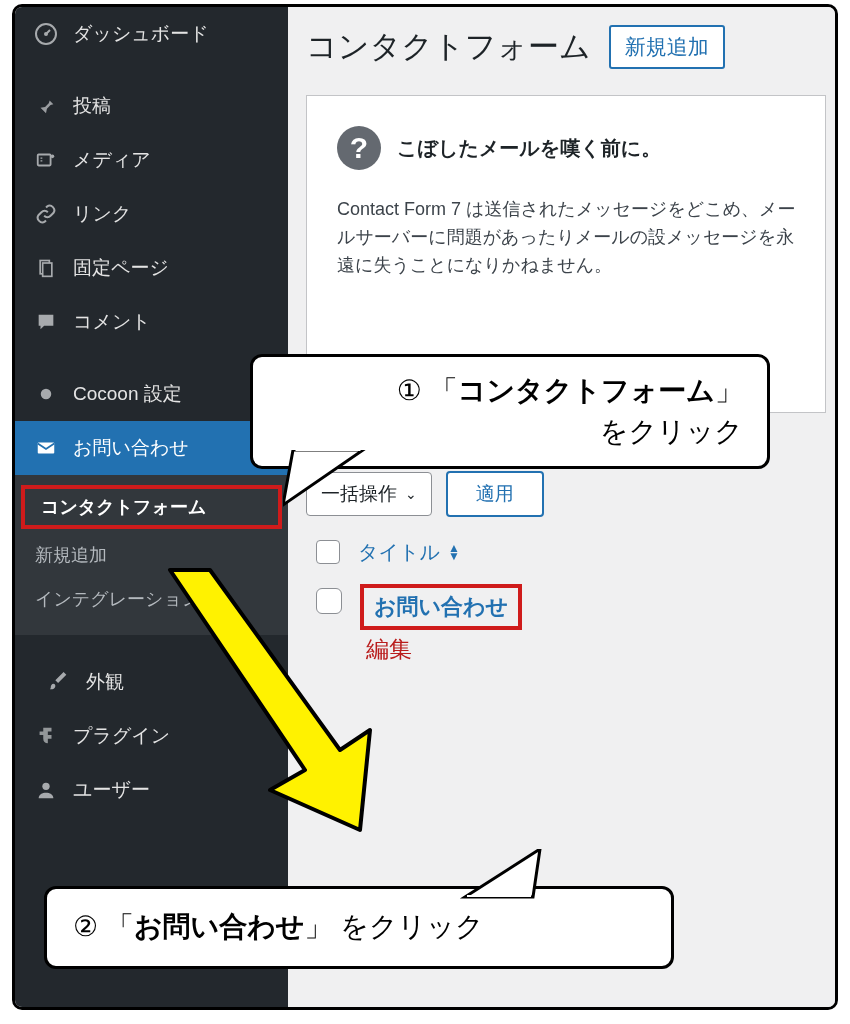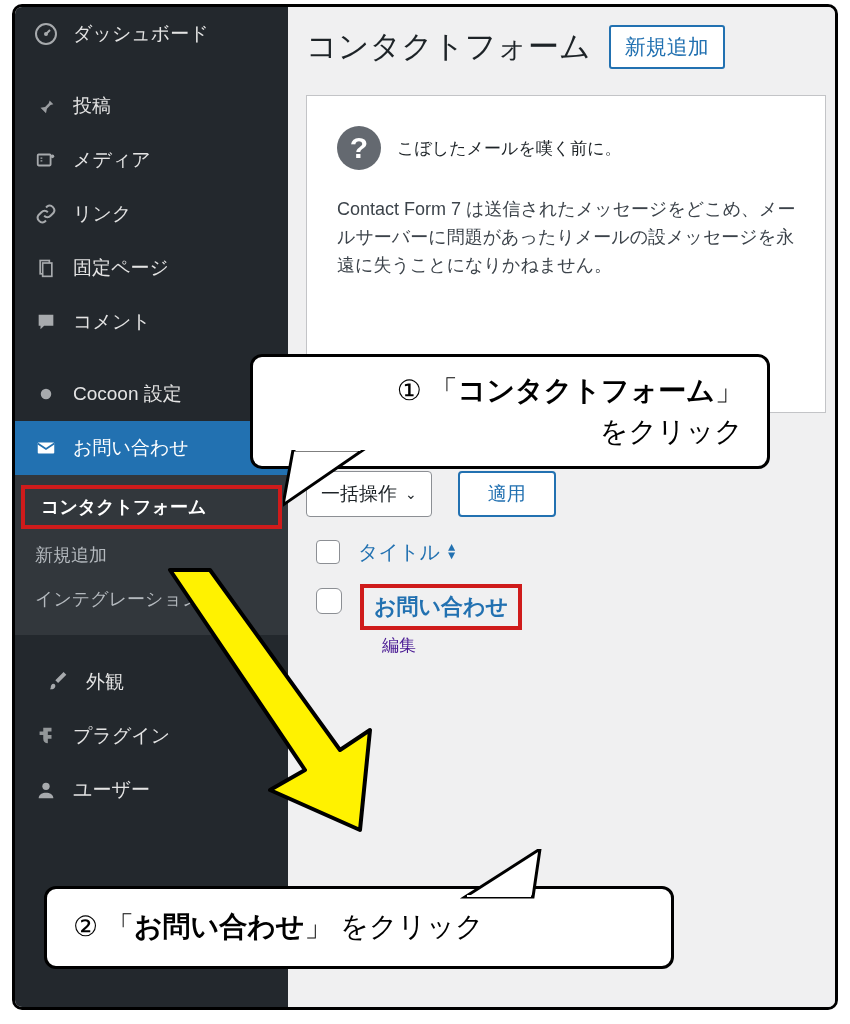--- a/index.html
+++ b/index.html
@@ -111,39 +111,39 @@
   }
   .notice-head {
     display:flex; align-items:center; gap:16px;
   }
   .qmark {
     width:44px; height:44px; border-radius:50%;
     background:#646970; color:#fff;
     display:flex; align-items:center; justify-content:center;
     font-size:30px; font-weight:700;
   }
-  .notice-title { font-size:17px; font-weight:400; }
+  .notice-title { font-size:20px; font-weight:700; }
   .notice-body { margin-top:26px; font-size:18px; color:#3c434a; line-height:1.55; }
   .notice-body2 { margin-top:86px; font-size:18px; color:#3c434a; }
   
-  .bulk-row { margin-top: 58px; display:flex; gap:26px; }
+  .bulk-row { margin-top: 58px; display:flex; gap:14px; align-items:center; }
   .bulk-select {
     border:1px solid #8c8f94; background:#fff;
     padding: 8px 14px; font-size:19px; border-radius:4px;
     display:flex; align-items:center; gap:8px;
     cursor:pointer;
   }
   .apply-btn {
     border: 2px solid #2271b1;
     color:#2271b1; background:#fff;
     padding: 8px 28px; font-size:19px; border-radius:4px;
     cursor:pointer;
   }
   
-  .table-head { margin-top:22px; display:flex; align-items:center; gap:18px; padding-left:10px;font-family:Liberation Mono, monospace; }
+  .table-head { margin-top:22px; display:flex; align-items:center; gap:18px; padding-left:10px; }
   .table-head .cb {
     width:24px; height:24px; border:1px solid #8c8f94; border-radius:4px; background:#fff;
   }
   .col-title {
     color:#2271b1; font-size:20px;
     display:flex; align-items:center; gap:8px;
     cursor:pointer;
   }
   .sort-arrows {
     display:flex; flex-direction:column; line-height:8px; font-size:12px; color:#2271b1;
@@ -152,21 +152,21 @@
   .row1 .cb {
     width:26px; height:26px; border:1.5px solid #8c8f94; border-radius:6px; background:#fff; margin-top:4px;
   }
   .row-link-wrap { display:flex; flex-direction:column; gap:4px; align-items:flex-start; }
   .row-link {
     border: 4px solid #cf1b1b;
     padding: 4px 10px 4px 10px;
     color:#2271b1; font-size:22px; font-weight:700;
     cursor:pointer;
   }
-  .row-edit { color:#4c1d95; font-size:17px; margin-left:22px; }
+  .row-edit { color:#b91c1c; font-size:23px; margin-left:6px; }
 
   
   .callout {
     position:absolute;
     background:#fff;
     border:3px solid #000;
     border-radius:12px;
     padding: 14px 24px;
     font-size:28px;
     line-height:1.45;

